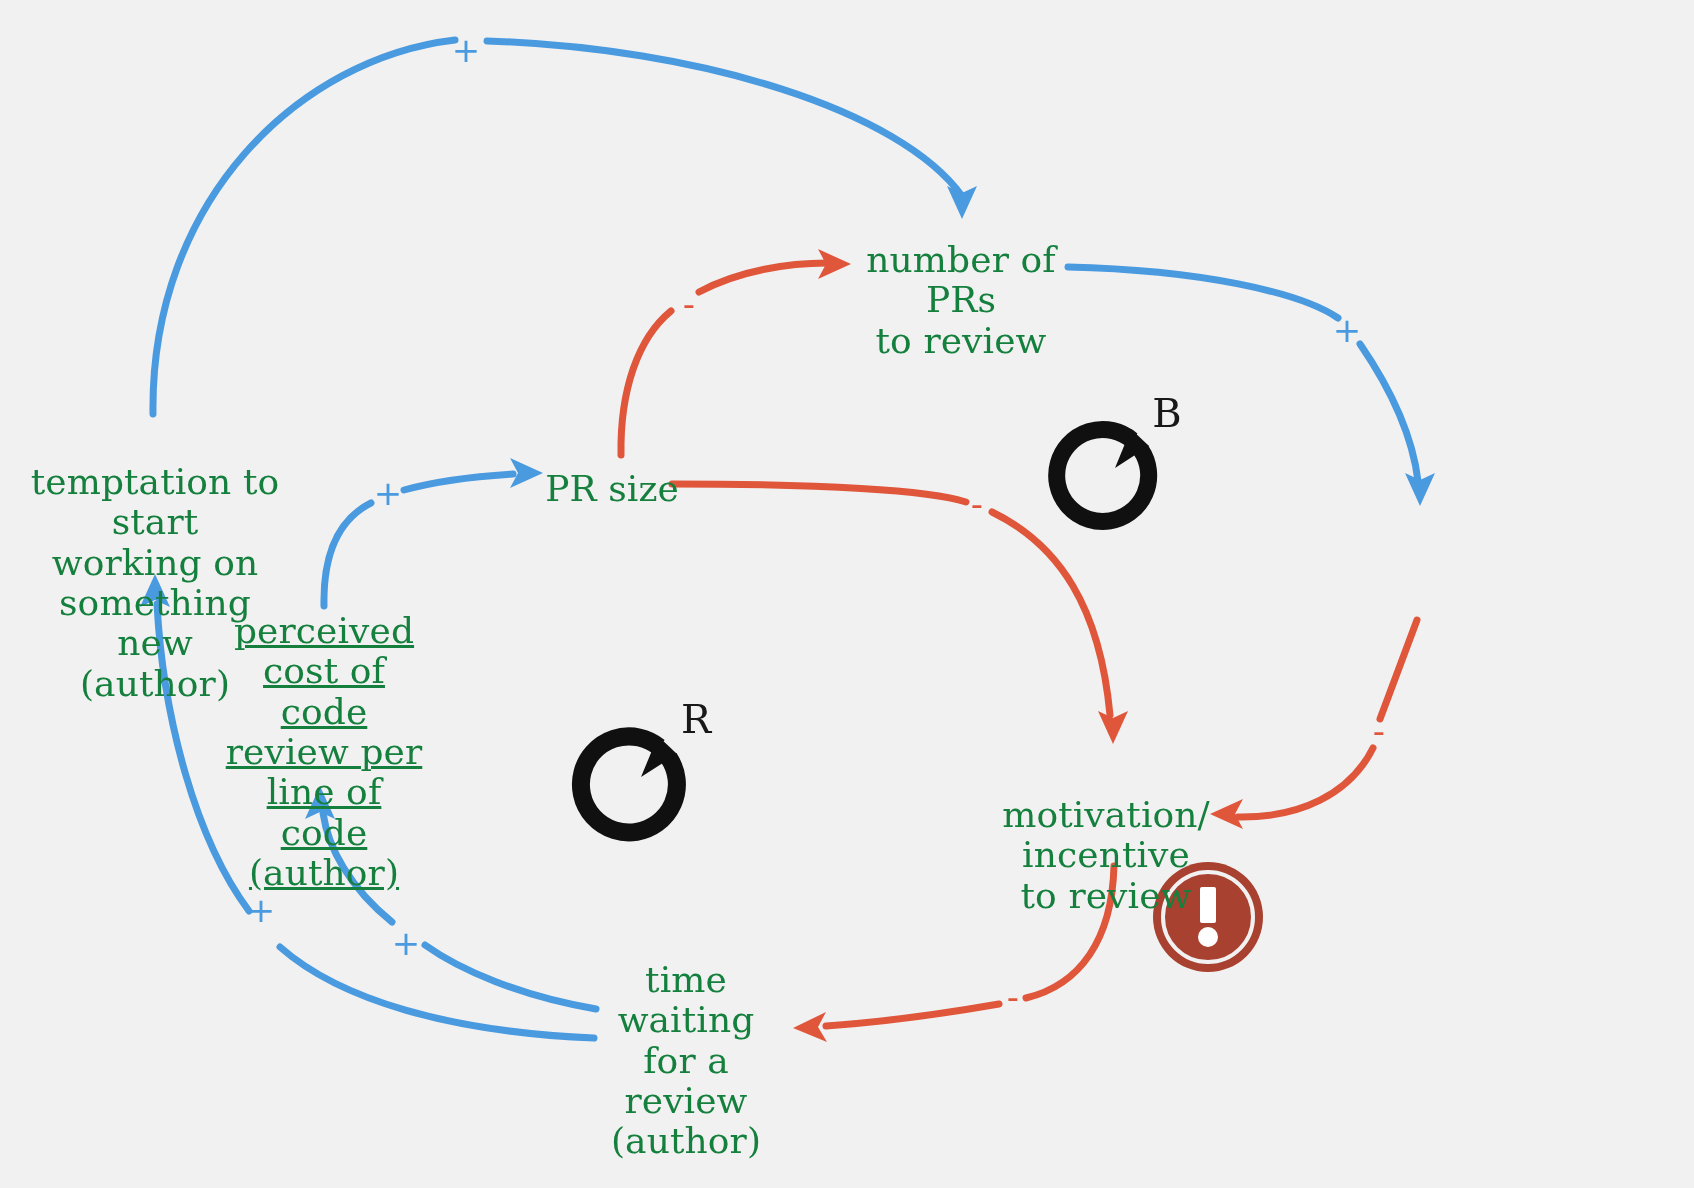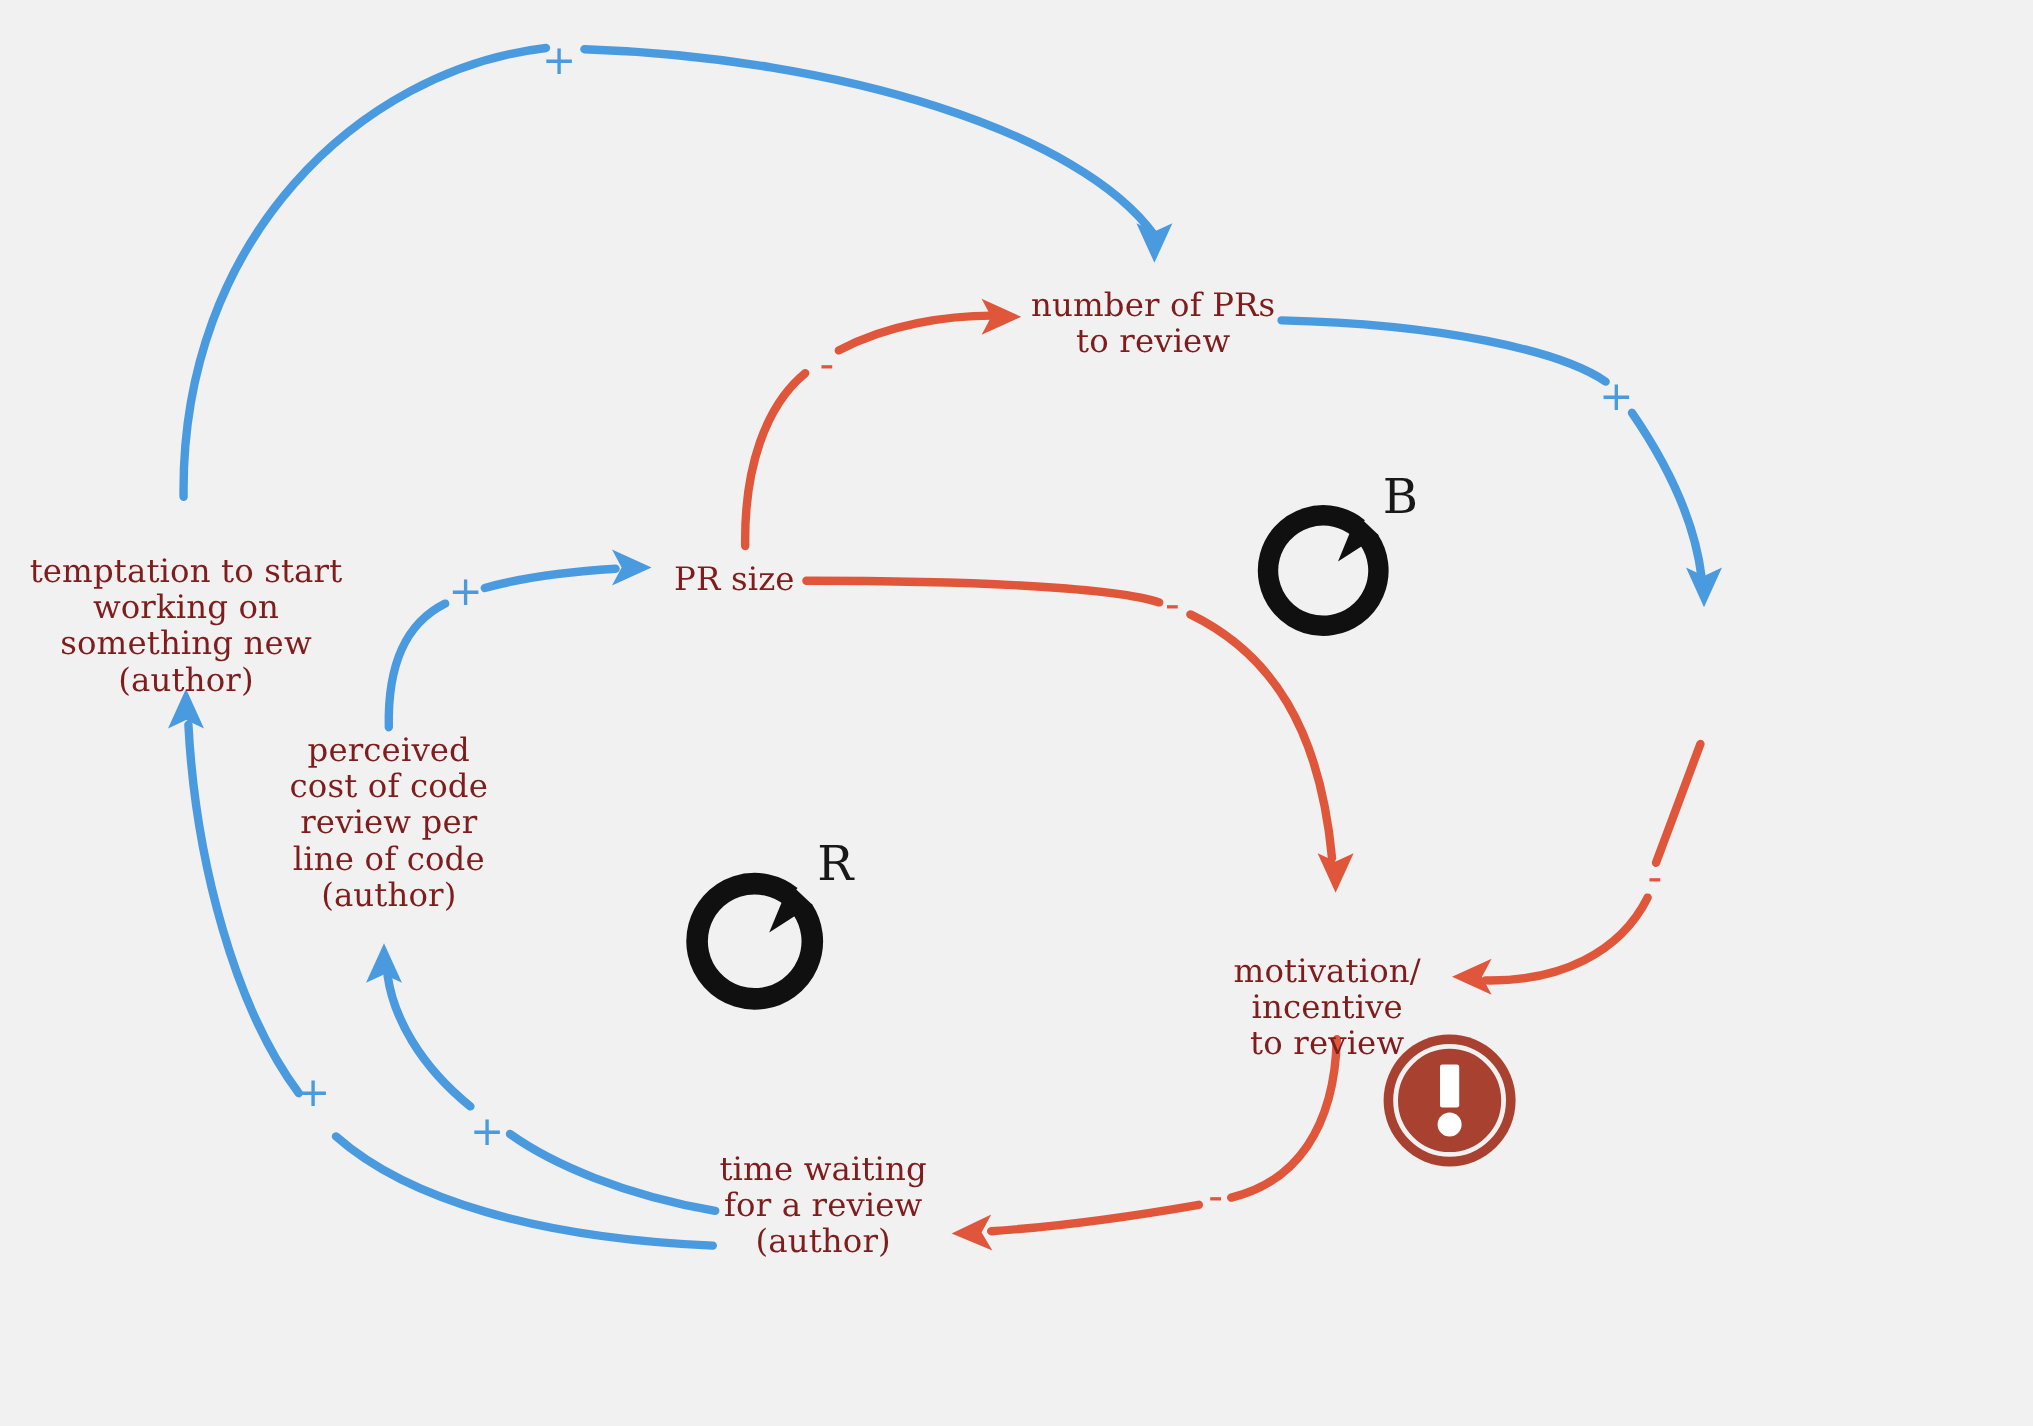--- a/index.html
+++ b/index.html
@@ -23,23 +23,23 @@
   svg.layer {
     position: absolute;
     left: 0;
     top: 0;
     width: 1694px;
     height: 1188px;
     overflow: visible;
   }
   .node-label {
     position: absolute;
-    color: #7f1d1d;
+    color: #15803d;
     font-family: "DejaVu Serif", "Liberation Serif", serif;
-    font-size: 27px;
+    font-size: 36px;
     line-height: 1.12;
     text-align: center;
     white-space: pre-line;
     letter-spacing: 0.1px;
     user-select: none;
   }
   .loop-letter {
     font-family: "DejaVu Serif", "Liberation Serif", serif;
     font-size: 40px;
     fill: #181818;
@@ -160,21 +160,21 @@
   <div class="node-label" style="left:532px; top:469px; width:160px;">PR size</div>
 
   <div class="node-label" style="left:831px; top:240px; width:260px;">number of PRs
 to review</div>
 
 
   <div class="node-label" style="left:996px; top:795px; width:220px;">motivation/
 incentive
 to review</div>
 
-  <div class="node-label" style="left:224px; top:611px; width:200px;">perceived
+  <div class="node-label" style="left:224px; top:611px; width:200px;text-decoration:underline;">perceived
 cost of code
 review per
 line of code
 (author)</div>
 
   <div class="node-label" style="left:576px; top:960px; width:220px;text-align:center;">time waiting
 for a review
 (author)</div>
 
 </div>

